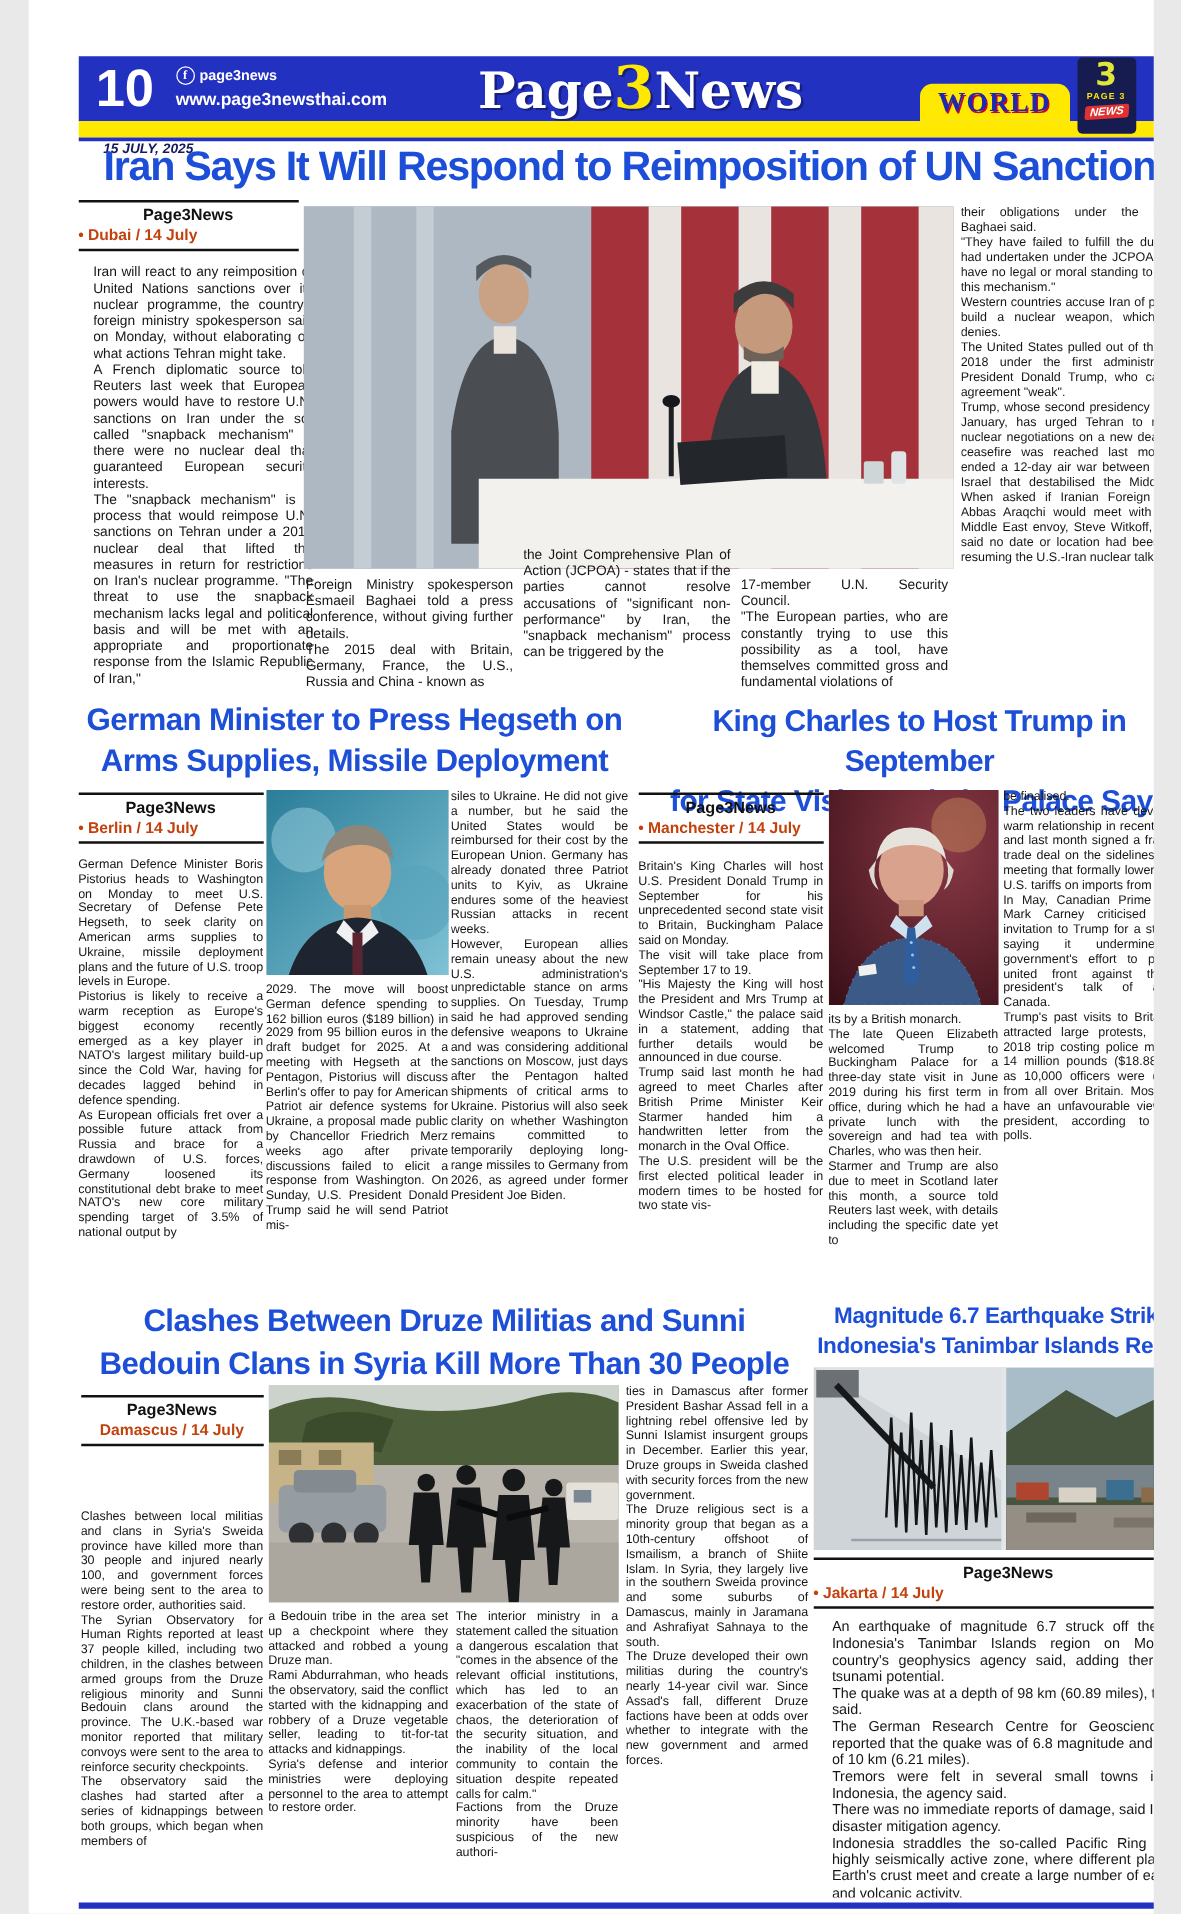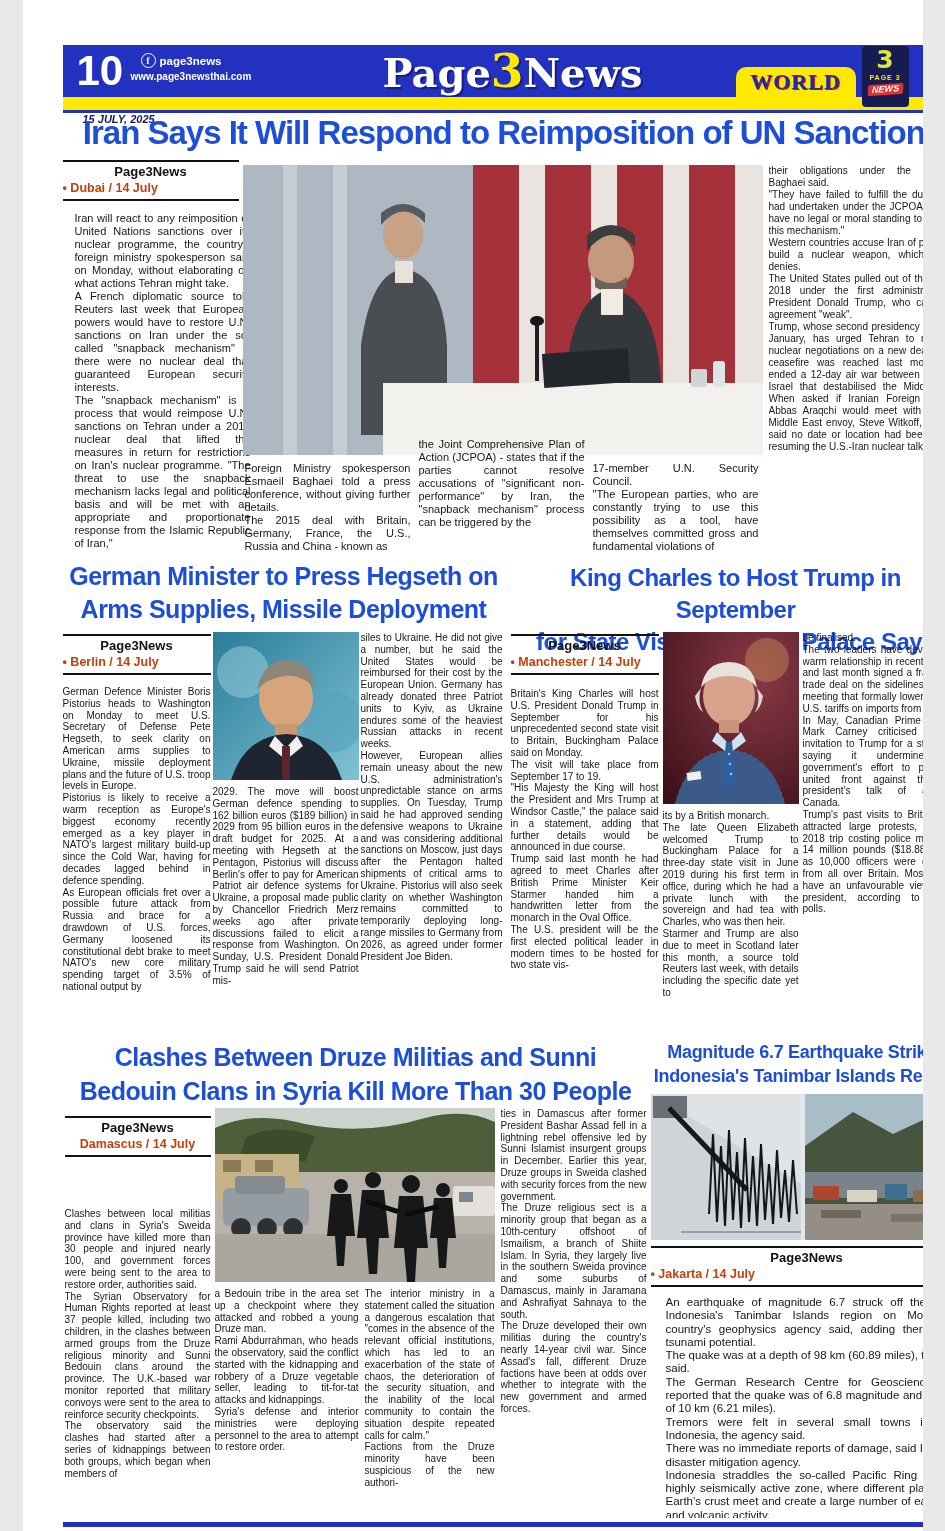--- a/index.html
+++ b/index.html
@@ -4,21 +4,21 @@
 <style>
   html,body{margin:0;padding:0;background:#e9e9e9;}
   .page{position:relative;width:900px;height:1531px;background:#ffffff;margin:0 auto;
         font-family:"Liberation Sans",sans-serif;overflow:hidden;}
   
   .hdr-bar{position:absolute;left:40px;top:45px;width:900px;height:52px;background:#2231c0;}
   .pagenum{position:absolute;left:14px;top:0px;font-size:42px;font-weight:bold;color:#fff;line-height:52px;}
   .fbrow{position:absolute;left:78px;top:8px;color:#fff;font-size:11.5px;font-weight:bold;display:flex;align-items:center;gap:4px;}
   .fbicon{display:inline-block;width:13px;height:13px;border:1.5px solid #fff;border-radius:50%;
           font-size:10px;line-height:13px;text-align:center;font-family:"Liberation Serif",serif;}
-  .site{position:absolute;left:68px;top:26px;color:#fff;font-size:10px;font-weight:bold;}
+  .site{position:absolute;left:78px;top:26px;color:#fff;font-size:14px;font-weight:bold;}
   .masthead{position:absolute;left:0;top:2px;width:100%;text-align:center;color:#fff;
             font-family:"DejaVu Serif",serif;font-weight:bold;font-size:40px;line-height:48px;
             text-shadow:2px 2px 0 rgba(0,0,0,.35);}
   .masthead .m3{color:#ffe900;font-size:47px;}
   .world-tab{position:absolute;left:673px;top:22px;width:120px;height:30px;background:#ffe900;
              border-radius:10px 10px 0 0;text-align:center;line-height:30px;
              font-family:"Liberation Serif",serif;font-weight:bold;font-size:22px;color:#1b2bb0;
              letter-spacing:1px;text-shadow:1px 1px 0 #c03;}
   .logo-box{position:absolute;left:799px;top:1px;width:47px;height:61px;background:#161c4f;
             border-radius:4px;z-index:5;display:flex;flex-direction:column;align-items:center;padding-top:1px;box-sizing:border-box;}

